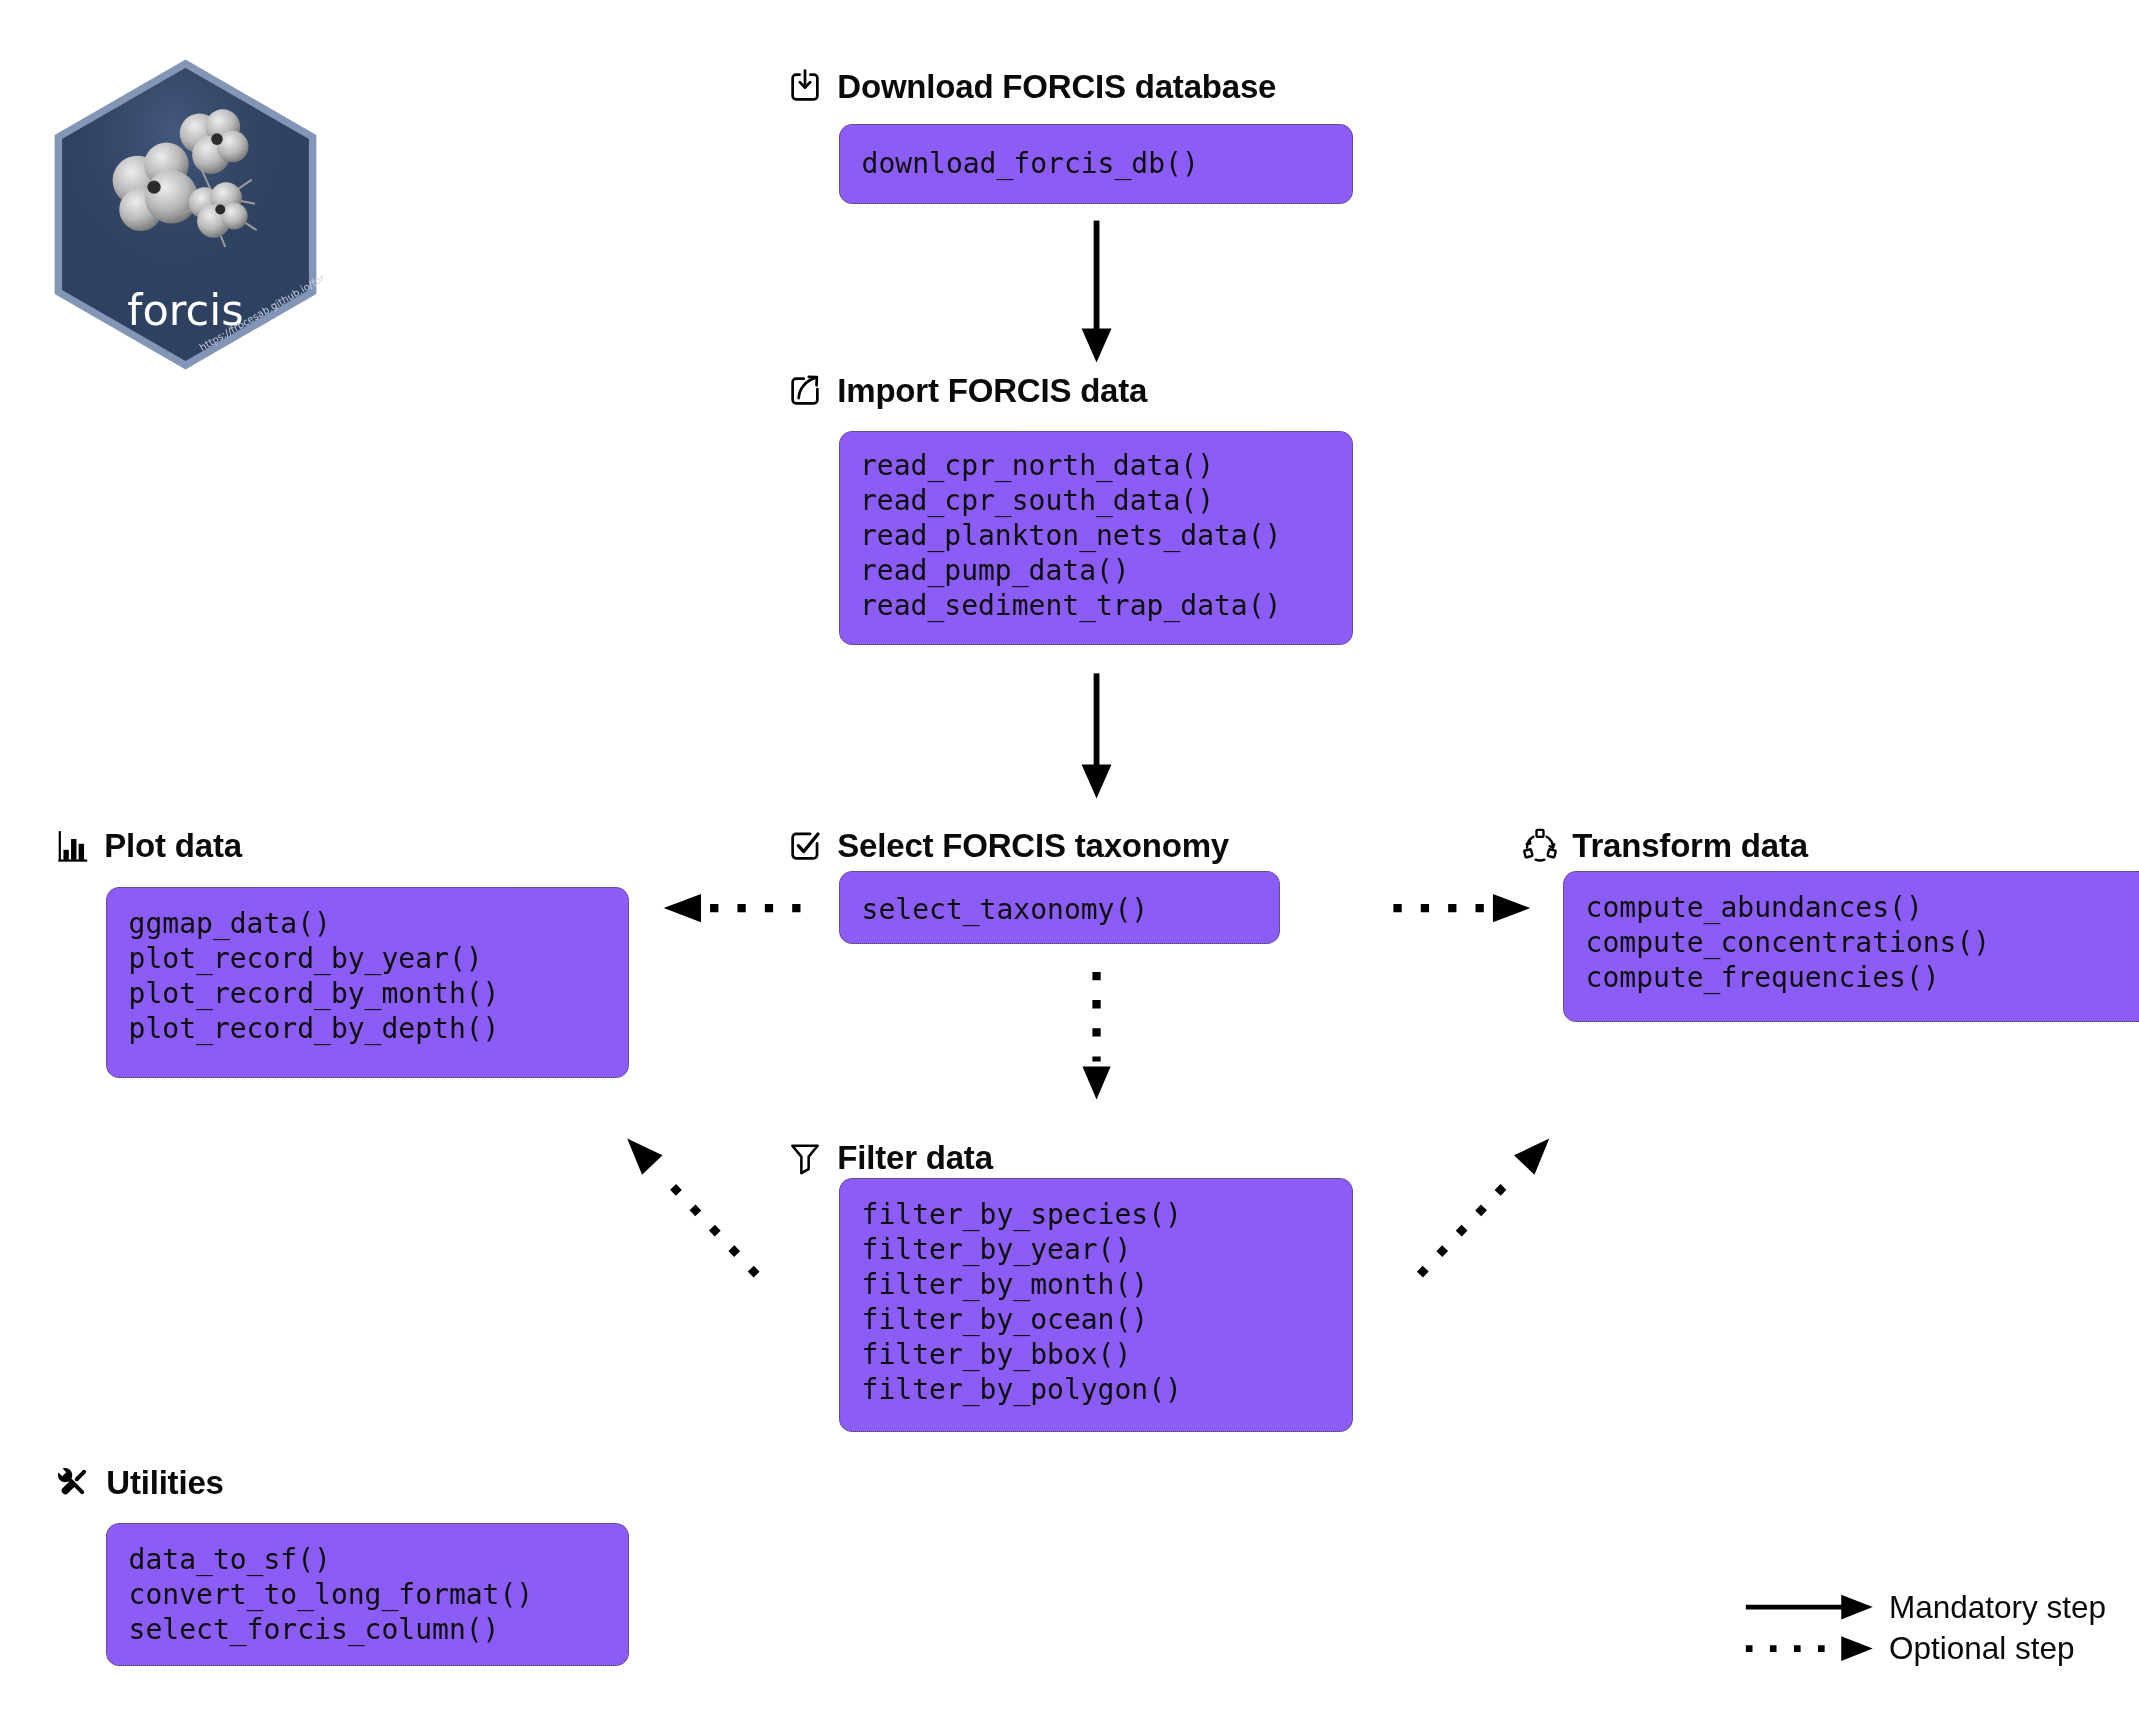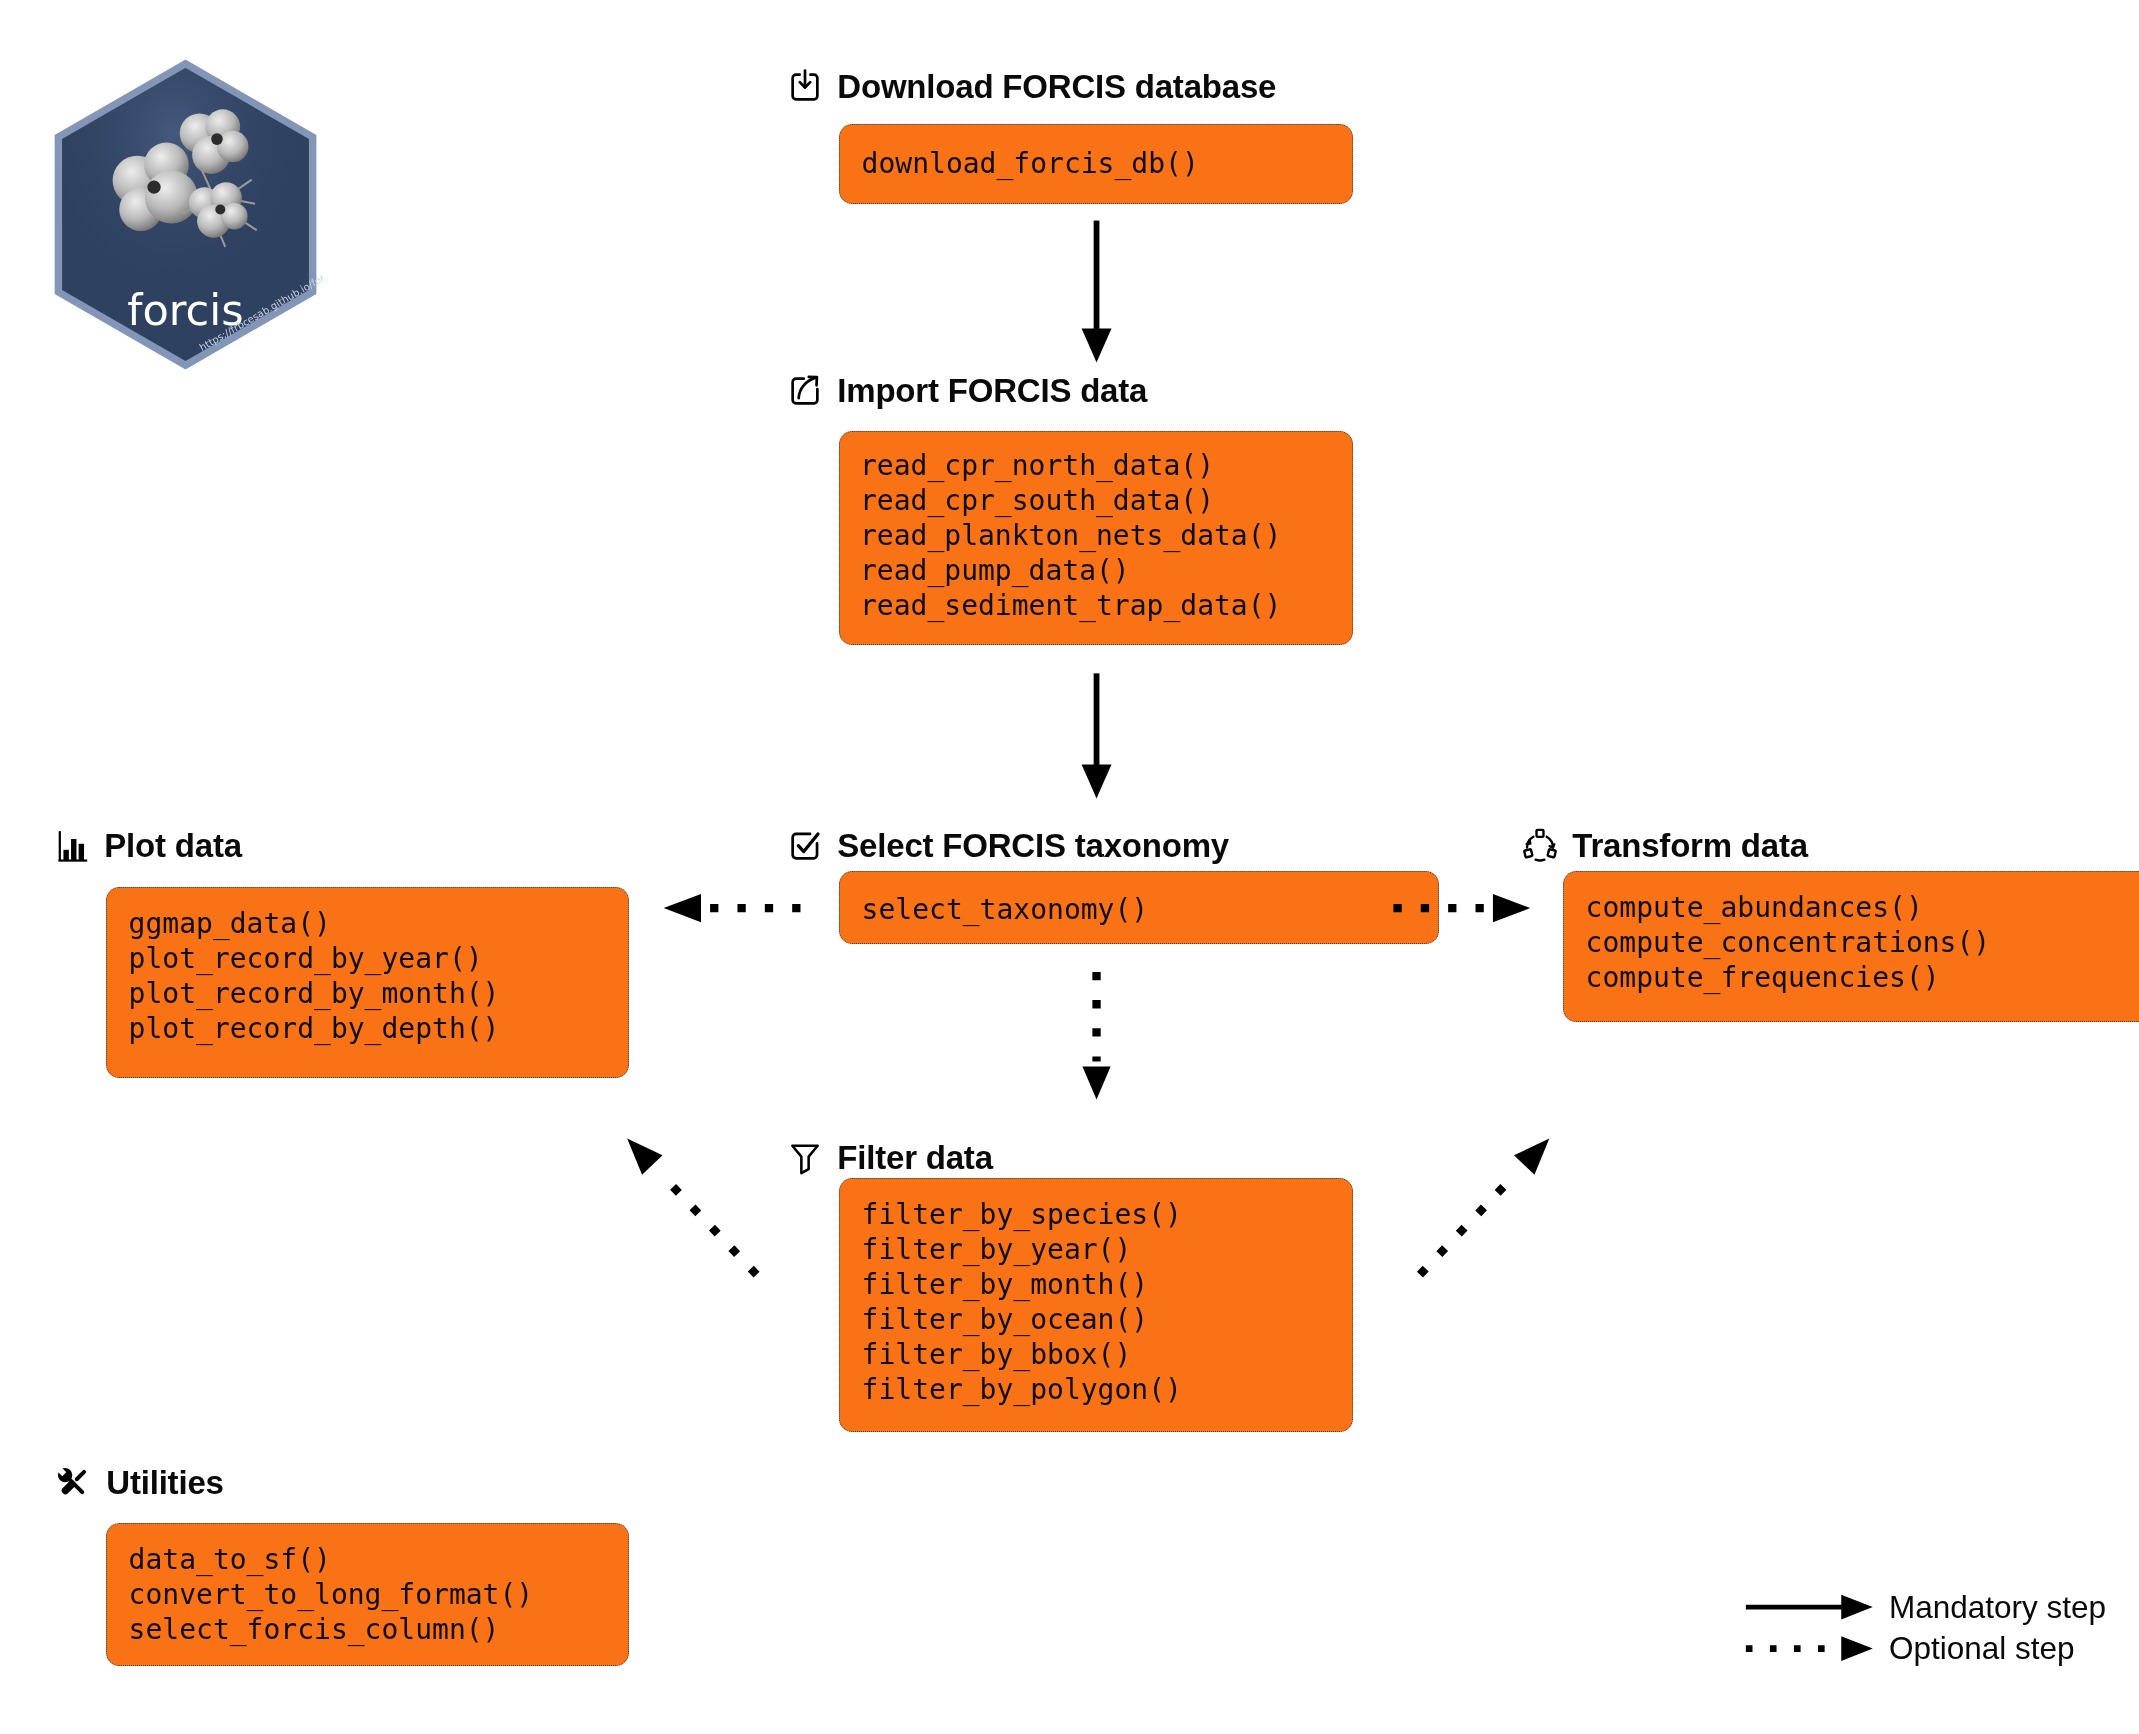--- a/index.html
+++ b/index.html
@@ -8,21 +8,21 @@
     font-family:"Liberation Sans",sans-serif;color:#0a0a0a;overflow:hidden;
   }
   .section-header{
     position:absolute;display:flex;align-items:center;gap:13.3px;height:43px;
   }
   .section-header .hicon{flex:0 0 auto;display:block;}
   .section-title{
     font-weight:700;font-size:33px;letter-spacing:-0.2px;color:#0a0a0a;white-space:nowrap;
   }
   .fbox{
-    position:absolute;box-sizing:border-box;background:#f97316;
+    position:absolute;box-sizing:border-box;background:#8b5cf6;
     border:1.7px dotted #3f3f3f;border-radius:13.3px;
     font-family:"DejaVu Sans Mono","Liberation Mono",monospace;
     font-size:28px;line-height:35px;color:#0e0e0e;
     padding-left:21.6px;
   }
   .fbox .code{white-space:pre;}
   .overlay{position:absolute;left:0;top:0;pointer-events:none;}
   .legend-label{
     position:absolute;font-size:31.5px;color:#0a0a0a;white-space:nowrap;line-height:35px;
   }
@@ -174,21 +174,21 @@
     <div class="code">read_sediment_trap_data()</div>
   </div>
 
   <div class="fbox" style="left:106px;top:871px;width:523px;height:191px;padding-top:18px;margin-top:16px;">
     <div class="code">ggmap_data()</div>
     <div class="code">plot_record_by_year()</div>
     <div class="code">plot_record_by_month()</div>
     <div class="code">plot_record_by_depth()</div>
   </div>
 
-  <div class="fbox" style="left:839px;top:871px;width:600px;height:73px;padding-top:20px;">
+  <div class="fbox" style="left:839px;top:871px;width:441px;height:73px;padding-top:20px;">
     <div class="code">select_taxonomy()</div>
   </div>
 
   <div class="fbox" style="left:1563px;top:871px;width:609px;height:151px;padding-top:18px;">
     <div class="code">compute_abundances()</div>
     <div class="code">compute_concentrations()</div>
     <div class="code">compute_frequencies()</div>
   </div>
 
   <div class="fbox" style="left:839px;top:1178px;width:514px;height:254px;padding-top:18px;">

